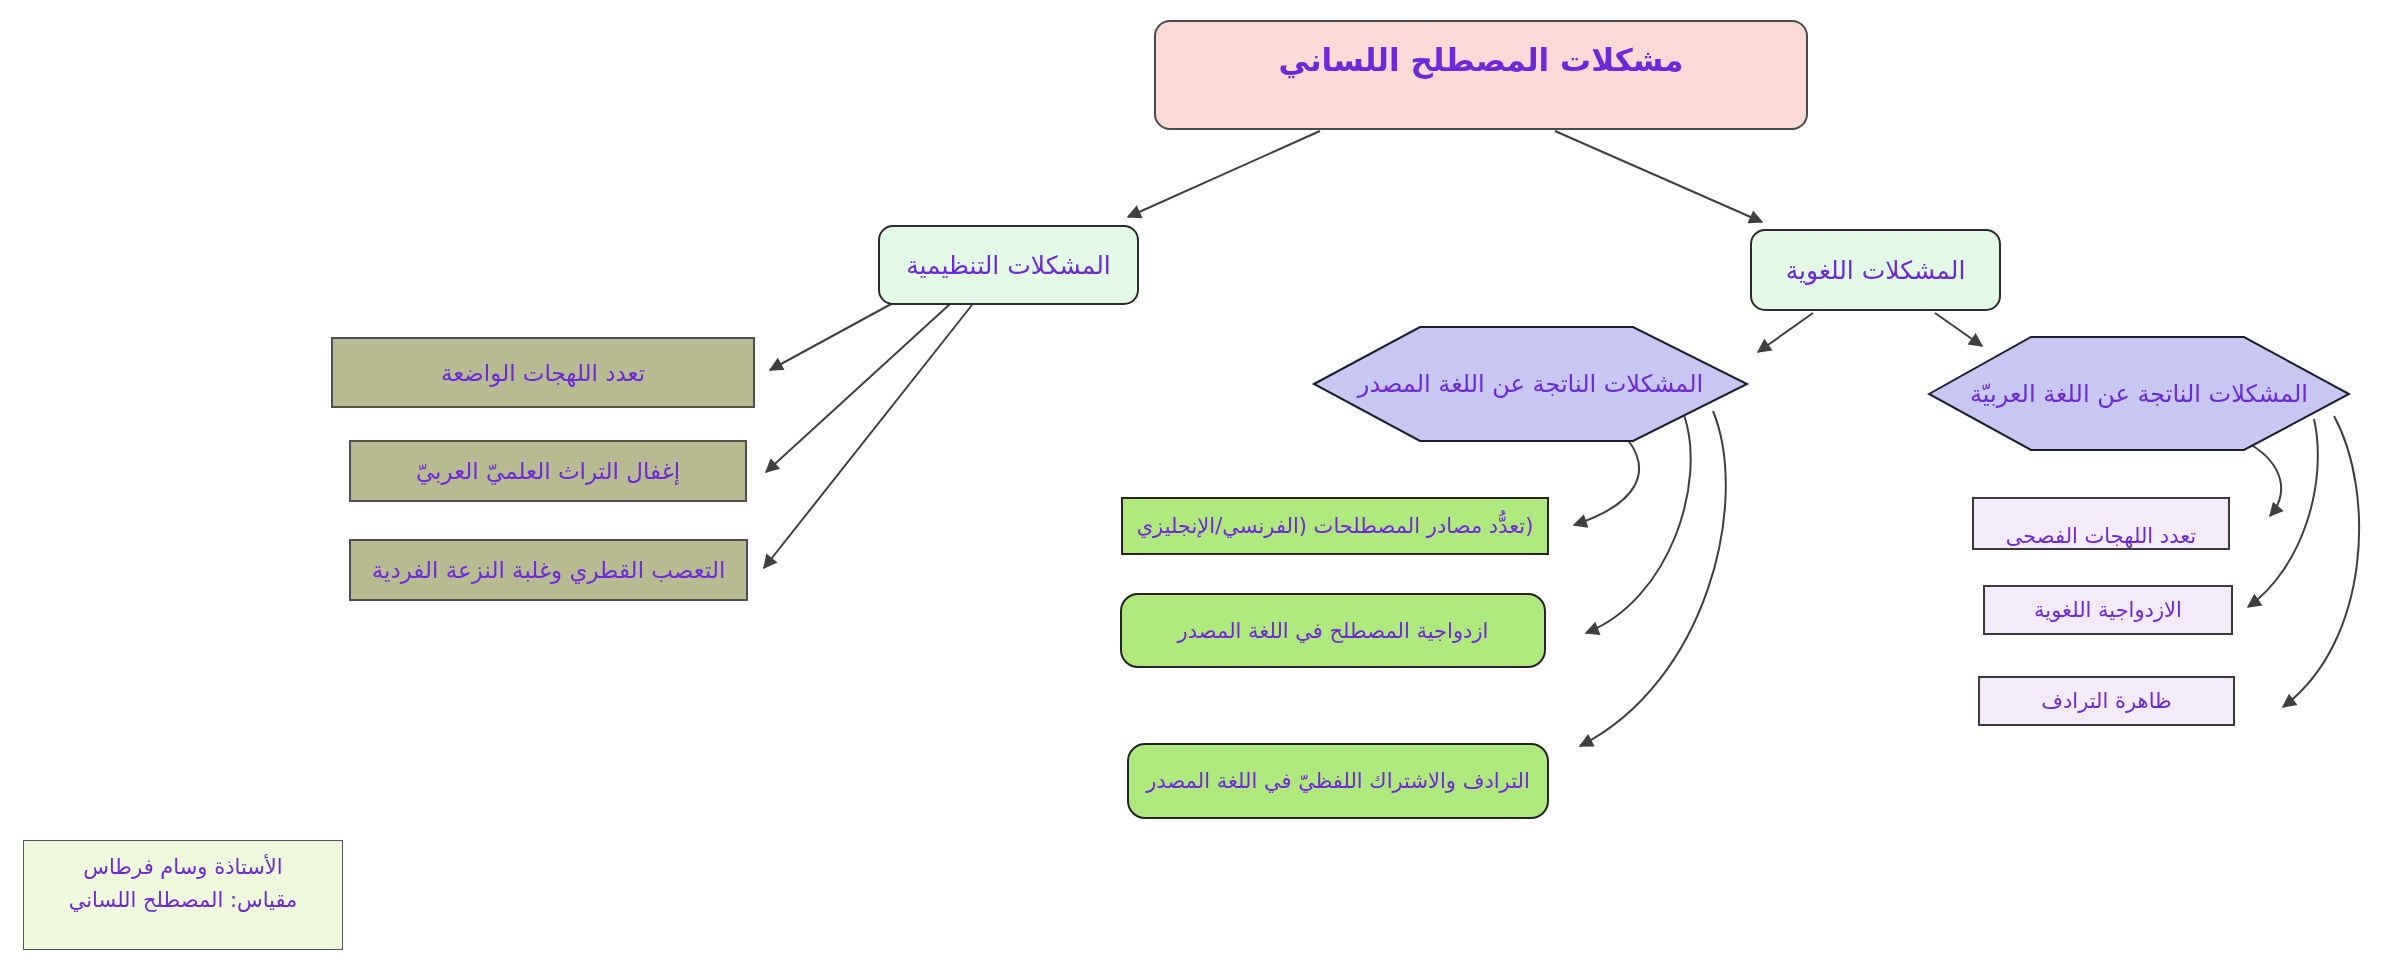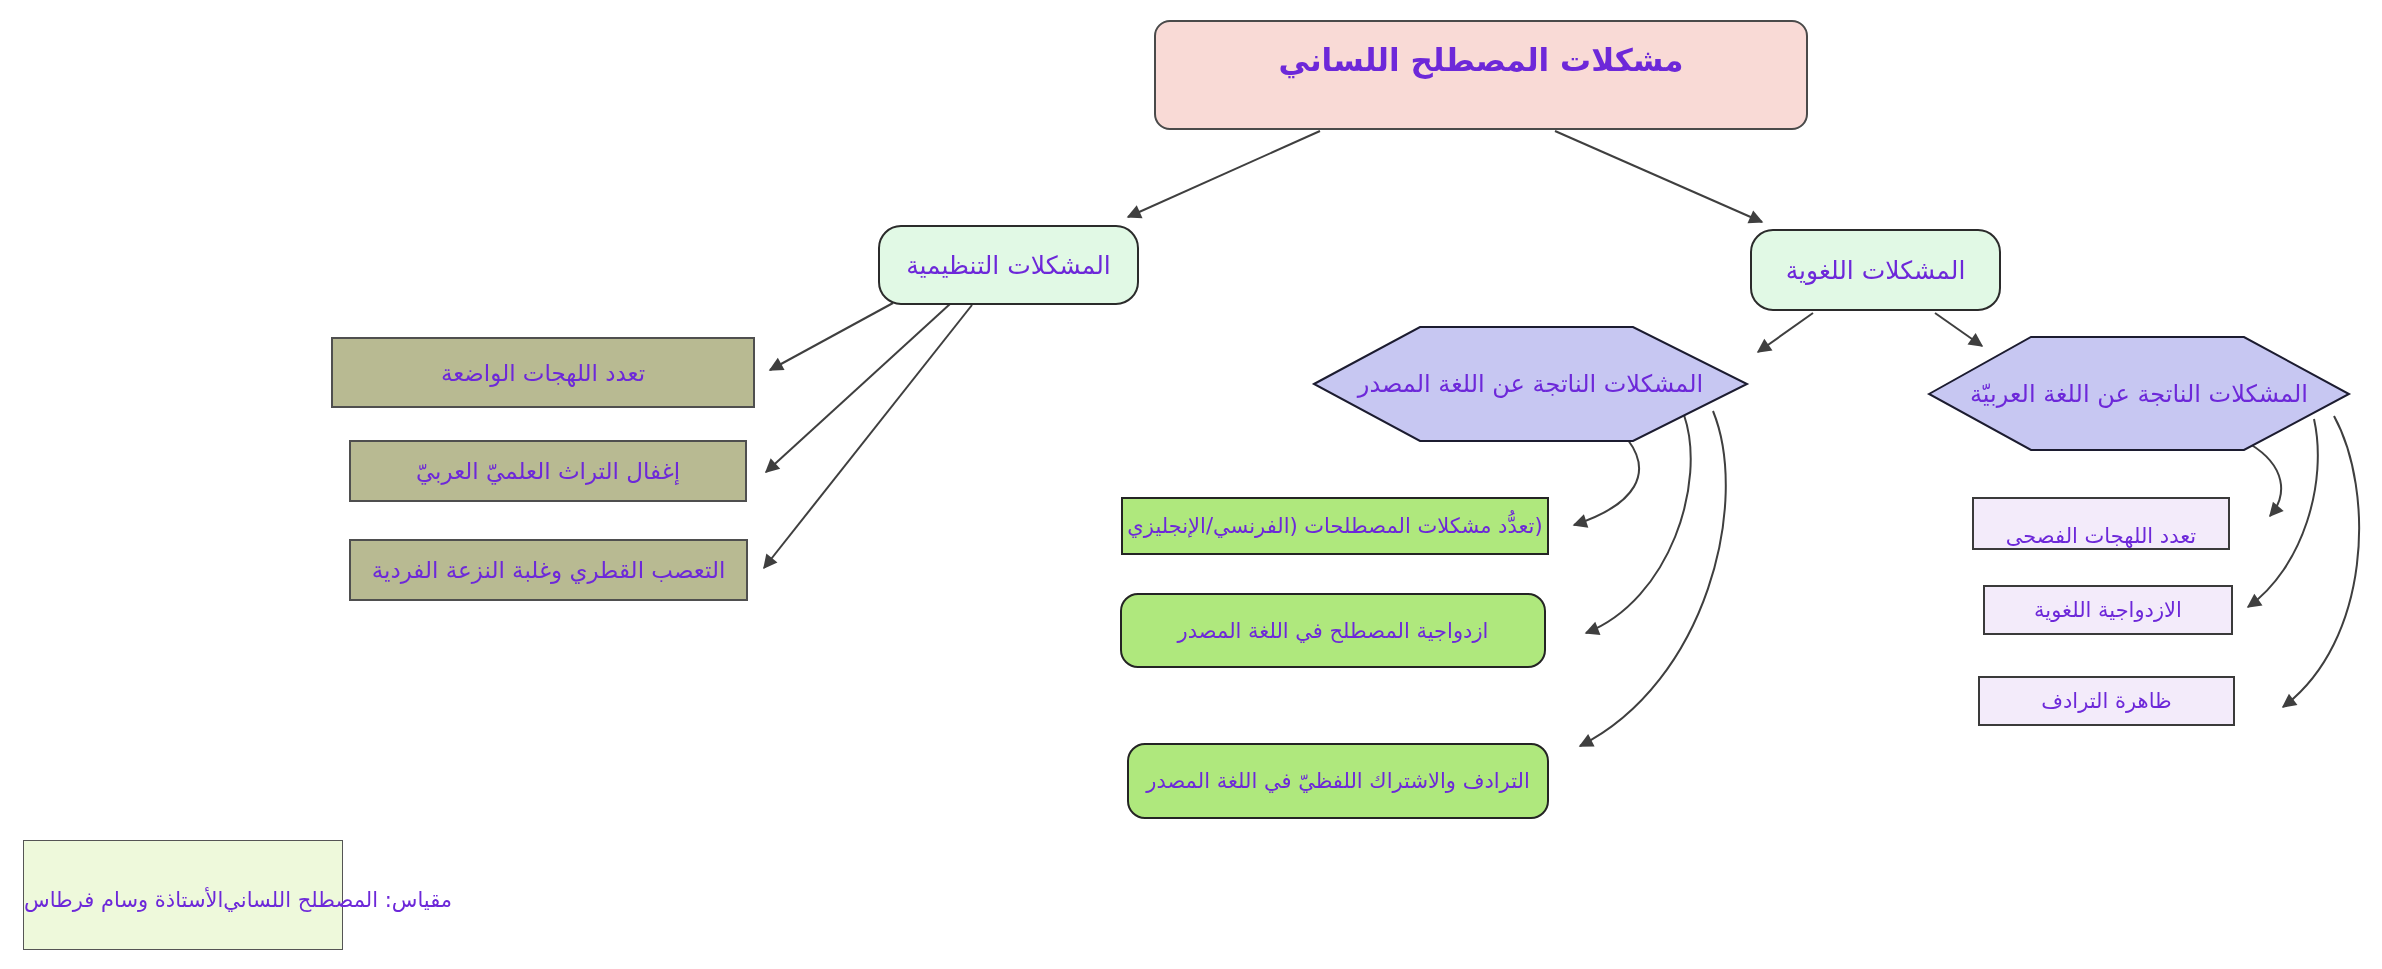--- a/index.html
+++ b/index.html
@@ -9,31 +9,31 @@
   }
   .layer{position:absolute;left:0;top:0;}
   .box{
     position:absolute;display:flex;align-items:center;justify-content:center;
     box-sizing:border-box;white-space:nowrap;text-align:center;
   }
   .root{
     border:2px solid #4a4a4a;border-radius:16px;
     font-size:31px;font-weight:bold;align-items:flex-start;padding-top:20px;
   }
-  .branch{border:2px solid #2b2b2b;border-radius:23px;font-size:25px;}
+  .branch{border:2px solid #2b2b2b;border-radius:15px;font-size:25px;}
   .olive{border:2px solid #4f4f4f;font-size:23px;}
   .gsharp{border:2px solid #242424;font-size:21px;}
   .ground{border:2px solid #242424;border-radius:18px;font-size:21px;}
   .lav{border:2px solid #3a3a3a;font-size:21px;}
   .hexlbl{
     position:absolute;display:flex;align-items:center;justify-content:center;
     font-size:24px;white-space:nowrap;text-align:center;
   }
   .credit{
-    border:1px solid #555;font-size:21px;flex-direction:row;
+    border:1px solid #555;font-size:21px;flex-direction:column;
     justify-content:flex-start;padding-top:10px;line-height:1.55;
   }
 </style>
 </head>
 <body>
 
 <div class="canvas">
 
   <svg class="layer" width="2382" height="969" viewBox="0 0 2382 969">
     <defs>
@@ -85,21 +85,21 @@
   </div>
 
   <div class="hexlbl" style="left:1314px;top:327px;width:433px;height:114px;">
     <span dir="rtl">المشكلات الناتجة عن اللغة المصدر</span>
   </div>
   <div class="hexlbl" style="left:1929px;top:337px;width:420px;height:113px;">
     <span dir="rtl">المشكلات الناتجة عن اللغة العربيّة</span>
   </div>
 
   <div class="box gsharp" style="left: 1121px; top: 497px; width: 428px; height: 58px; background-color: rgb(175, 232, 125);">
-    <span dir="rtl">(تعدُّد مشكلات المصطلحات (الفرنسي/الإنجليزي</span>
+    <span dir="rtl">(تعدُّد مصادر المصطلحات (الفرنسي/الإنجليزي</span>
   </div>
   <div class="box ground" style="left: 1120px; top: 593px; width: 426px; height: 75px; background-color: rgb(175, 232, 125);">
     <span dir="rtl">ازدواجية المصطلح في اللغة المصدر</span>
   </div>
   <div class="box ground" style="left: 1127px; top: 711px; width: 422px; height: 76px; background-color: rgb(175, 232, 125); margin-top: 32px;">
     <span dir="rtl">الترادف والاشتراك اللفظيّ في اللغة المصدر</span>
   </div>
 
   <div class="box lav" style="left: 1972px; top: 497px; width: 258px; height: 53px; background-color: rgb(243, 235, 250); align-items: flex-end;">
     <span dir="rtl">تعدد اللهجات الفصحى</span>

